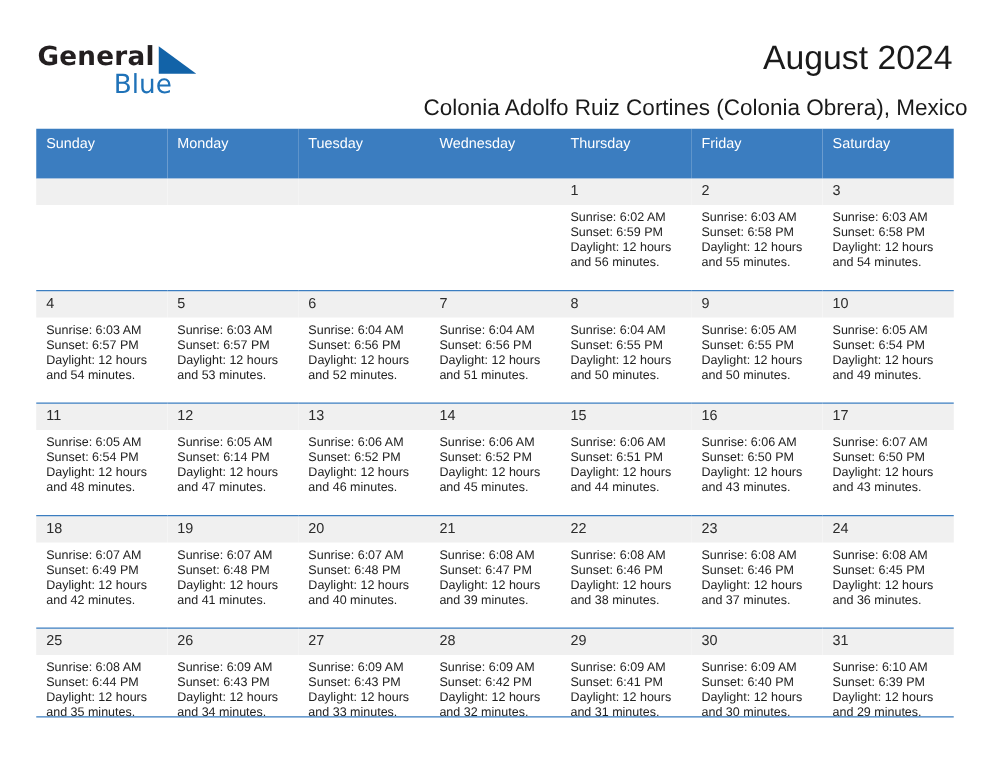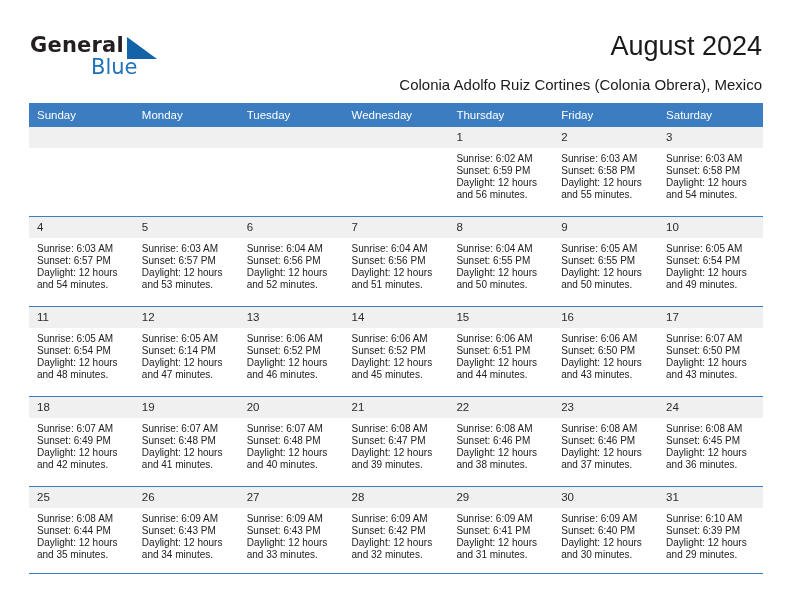--- a/index.html
+++ b/index.html
@@ -63,43 +63,43 @@
     right: 30px;
     top: 30px;
     font-size: 27px;
     color: #1a1a1a;
     font-weight: normal;
     line-height: 32px;
     white-space: nowrap;
   }
   .subtitle {
     position: absolute;
-    right: 30px;
+    right: 18px;
     top: 76px;
-    font-size: 15px;
+    font-size: 18px;
     color: #1a1a1a;
     white-space: nowrap;
   }
 
   
   .calendar {
     position: absolute;
     left: 29px;
     top: 103px;
     width: 734px;
     border-collapse: collapse;
     table-layout: fixed;
   }
   .calendar th {
     background: #3b7dc0;
     color: #ffffff;
     font-size: 11.5px;
     font-weight: normal;
     text-align: left;
-    padding: 5px 0 5px 8px;
+    padding: 5px 0 21px 8px;
     height: 14px;
     border: none;
   }
   .calendar td {
     vertical-align: top;
     padding: 0;
     border: none;
     height: 89px;
     border-top: 1px solid #3b7dc0;
     background: #ffffff;

